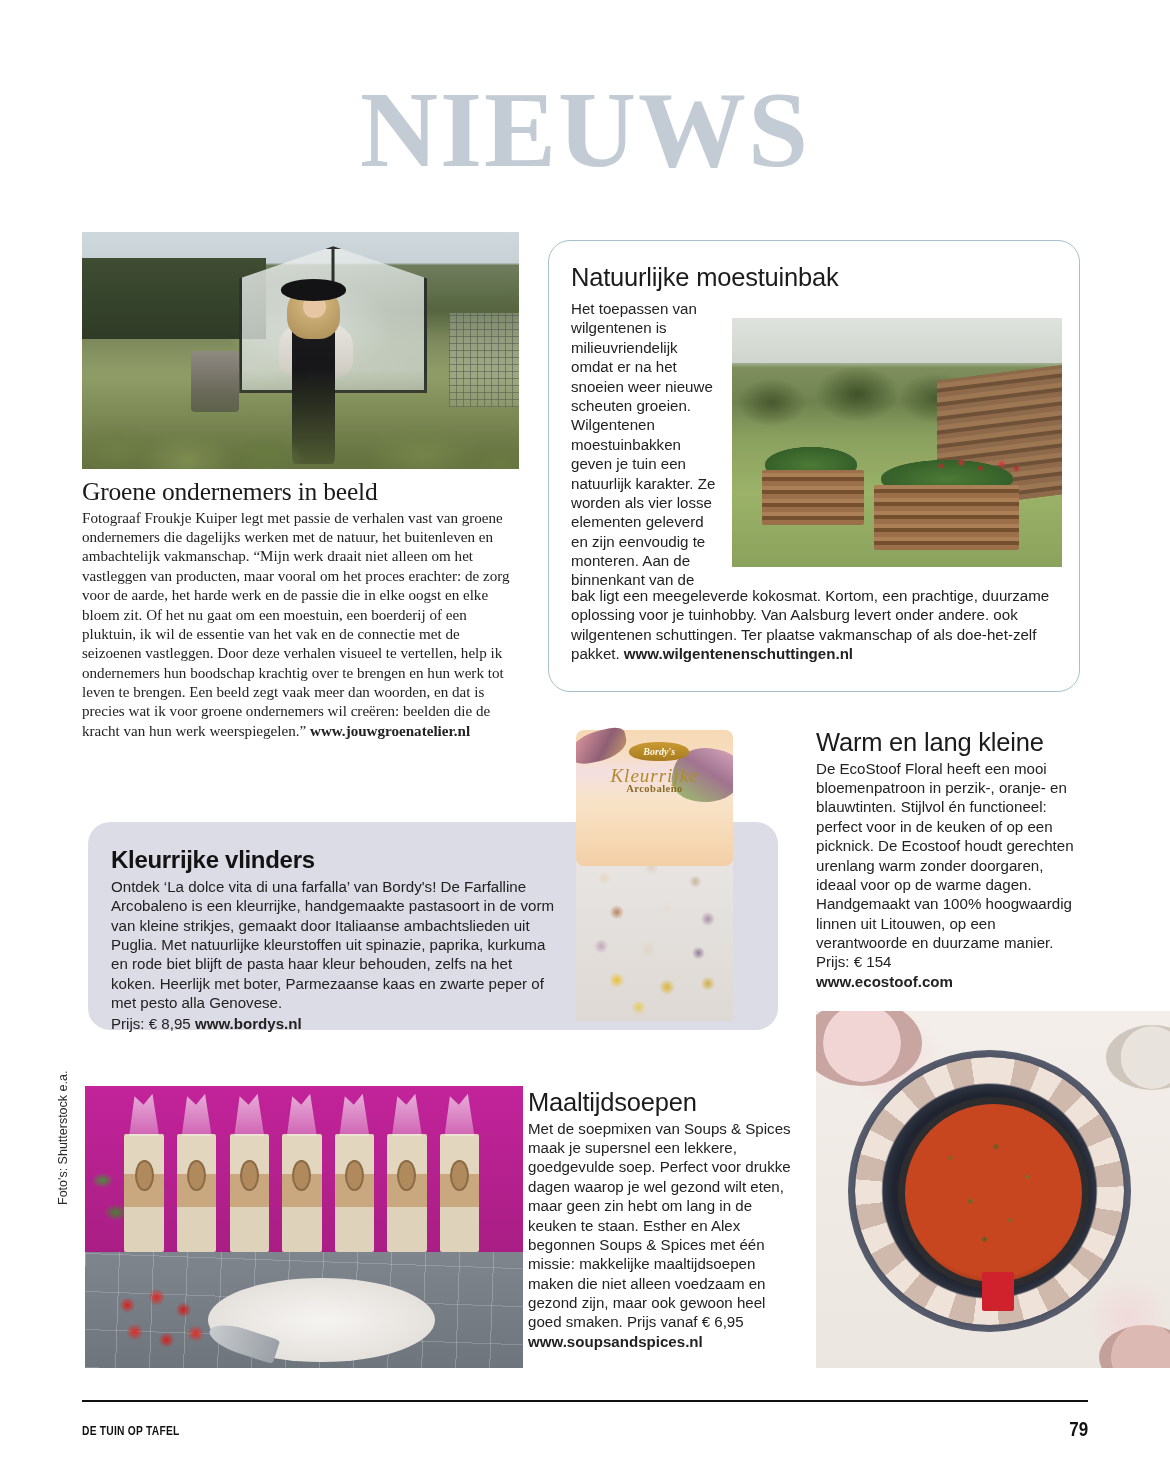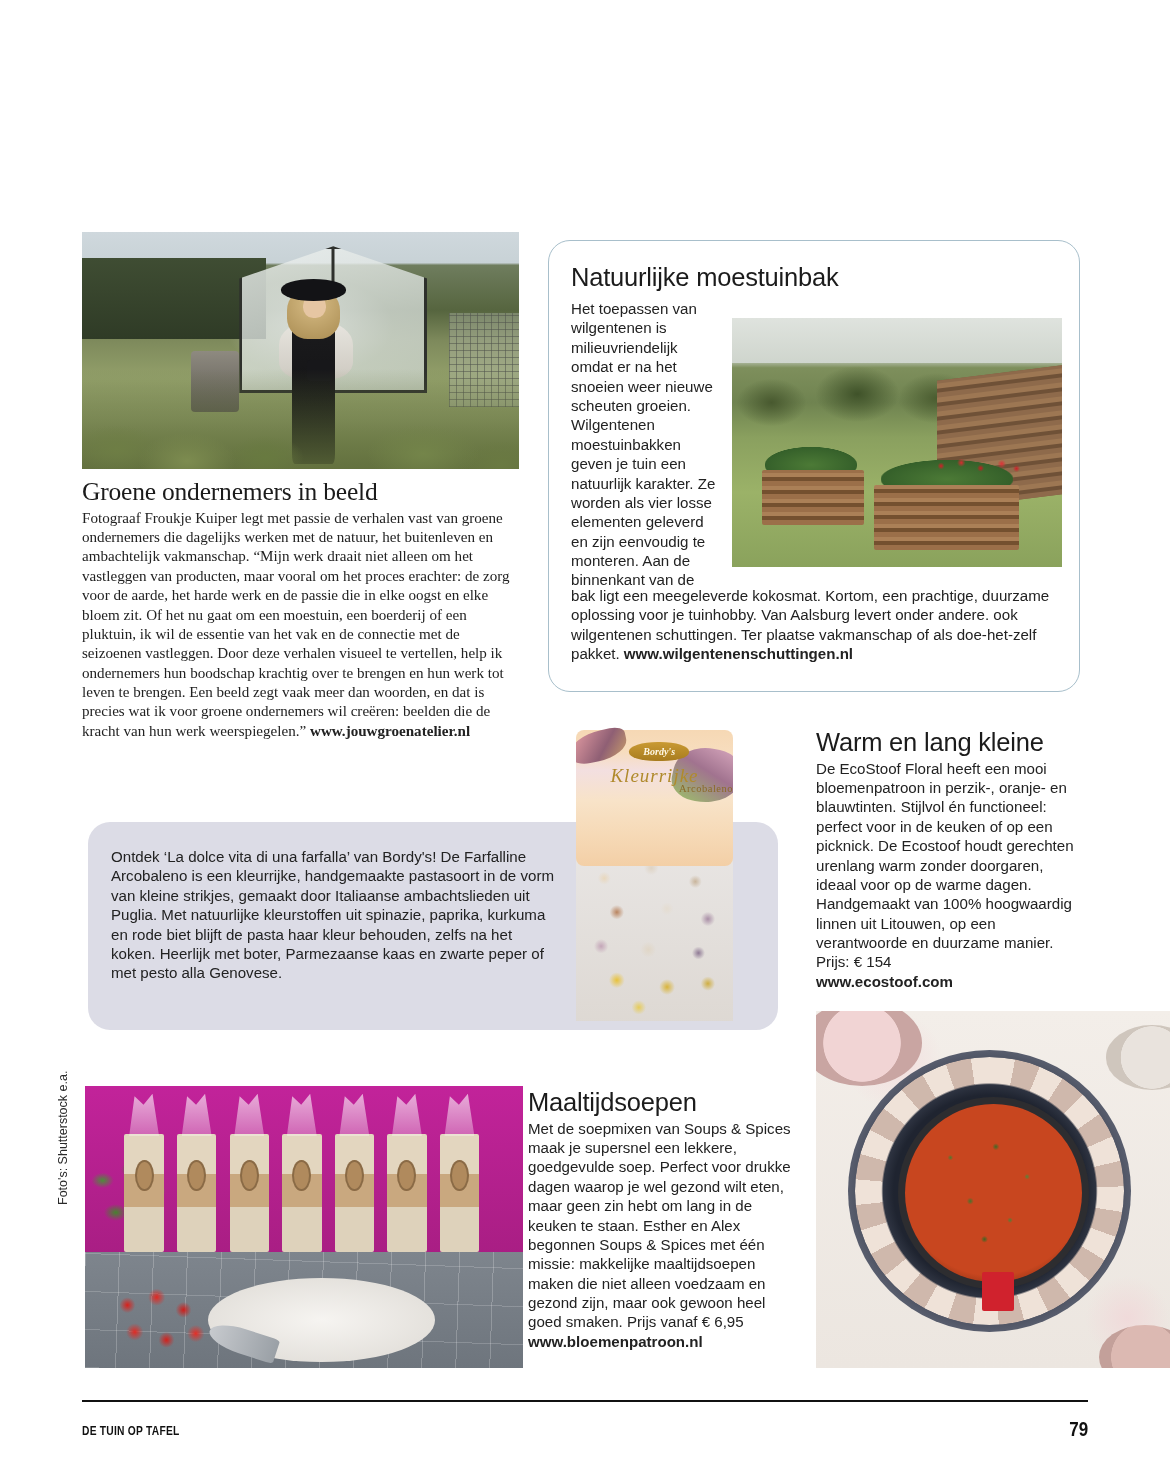--- a/index.html
+++ b/index.html
@@ -195,22 +195,22 @@
     display:flex; align-items:center; justify-content:center;
     font-family:"Liberation Serif", serif;
   }
   .pp-title {
     position:absolute; left:0; right:0; top:26%;
     text-align:center; color:#b08a2c; font-size:19px; font-style:italic;
     font-family:"Liberation Serif", serif; letter-spacing:1px;
   }
   .pp-sub {
     position:absolute; left:0; right:0; top:39%;
-    text-align:right; color:#8a6a28; font-size:10.5px;
-    font-family:"Liberation Serif", serif; letter-spacing:.5px;
+    text-align:center; color:#8a6a28; font-size:10.5px;
+    font-family:"Liberation Serif", serif; letter-spacing:.5px;font-weight:bold;
   }
   .pp-wing-l {
     position:absolute; left:-4%; top:1%; width:36%; height:22%;
     background: linear-gradient(130deg, #e9a0a6, #8f5f74 60%, #caa06a);
     border-radius: 60% 25% 55% 30%;
     transform: rotate(-12deg);
   }
   .pp-wing-r {
     position:absolute; right:-6%; top:13%; width:44%; height:40%;
     background: linear-gradient(200deg, #d7a7bd, #a1738f 45%, #9db071 90%);
@@ -396,20 +396,21 @@
     font-size: 12.5px; color:#2a2a2a;
     transform: rotate(-90deg); transform-origin: left top;
     white-space: nowrap;
   }
 </style>
 </head>
 <body>
 
 <div class="page">
 
+  <div class="masthead">NIEUWS</div>
 
   <div class="photo ph-greenhouse">
     <div class="gh-hedge"></div>
     <div class="gh-house"></div>
     <div class="gh-fence"></div>
     <div class="gh-barrel"></div>
     <div class="gh-arms"></div>
     <div class="gh-person-body"></div>
     <div class="gh-person-hair"></div>
     <div class="gh-person-face"></div>
@@ -439,21 +440,23 @@
       <div class="w-flowers"></div>
       <div class="w-bed b2"></div>
     </div>
 
     <p class="body" style="position:absolute; left:22px; top:345px; width:492px;"><span>bak ligt een meegeleverde kokosmat. Kortom, een prachtige, duurzame oplossing voor je tuinhobby. Van Aalsburg levert onder andere. ook wilgentenen schuttingen. Ter plaatse vakmanschap of als doe-het-zelf pakket. </span><span class="url">www.wilgentenenschuttingen.nl</span></p>
   </div>
 
   <div class="lavender-box" style="left:88px; top:822px; width:690px; height:208px;"></div>
 
   <div class="block" style="left:111px; top:847px; width:449px;">
+    <h2 class="headline-bold">Kleurrijke vlinders</h2>
     <p class="body">Ontdek ‘La dolce vita di una farfalla’ van Bordy's! De Farfalline Arcobaleno is een kleurrijke, handgemaakte pastasoort in de vorm van kleine strikjes, gemaakt door Italiaanse ambachtslieden uit Puglia. Met natuurlijke kleurstoffen uit spinazie, paprika, kurkuma en rode biet blijft de pasta haar kleur behouden, zelfs na het koken. Heerlijk met boter, Parmezaanse kaas en zwarte peper of met pesto alla Genovese.</p>
+    <p class="body" style="margin-top:1px;"><span>Prijs: € 8,95</span> <span class="url">www.bordys.nl</span></p>
   </div>
 
   <div class="photo ph-pasta">
     <div class="pp-bag"></div>
     <div class="pp-label">
       <div class="pp-wing-l"></div>
       <div class="pp-wing-r"></div>
       <div class="pp-badge">Bordy's</div>
       <div class="pp-title">Kleurrijke</div>
       <div class="pp-sub">Arcobaleno</div>
@@ -490,21 +493,21 @@
     <div class="sm-bag sm-b6"></div>
     <div class="sm-bag sm-b7"></div>
     <div class="sm-cloth"></div>
     <div class="sm-spoon"></div>
     <div class="sm-tomatoes"></div>
   </div>
 
   <div class="block" style="left:528px; top:1088px; width:266px;">
     <h2 class="headline">Maaltijdsoepen</h2>
     <p class="body">Met de soepmixen van Soups &amp; Spices maak je supersnel een lekkere, goedgevulde soep. Perfect voor drukke dagen waarop je wel gezond wilt eten, maar geen zin hebt om lang in de keuken te staan. Esther en Alex begonnen Soups &amp; Spices met één missie: makkelijke maaltijdsoepen maken die niet alleen voedzaam en gezond zijn, maar ook gewoon heel goed smaken. Prijs vanaf € 6,95</p>
-    <p class="body url" style="margin-top:0;">www.bloemenpatroon.nl</p>
+    <p class="body url" style="margin-top:0;">www.soupsandspices.nl</p>
   </div>
 
   <div class="credit">Foto's: Shutterstock e.a.</div>
 
   <div class="footer-rule"></div>
   <div class="footer-left">DE TUIN OP TAFEL</div>
   <div class="footer-right">79</div>
 
 </div>
 

